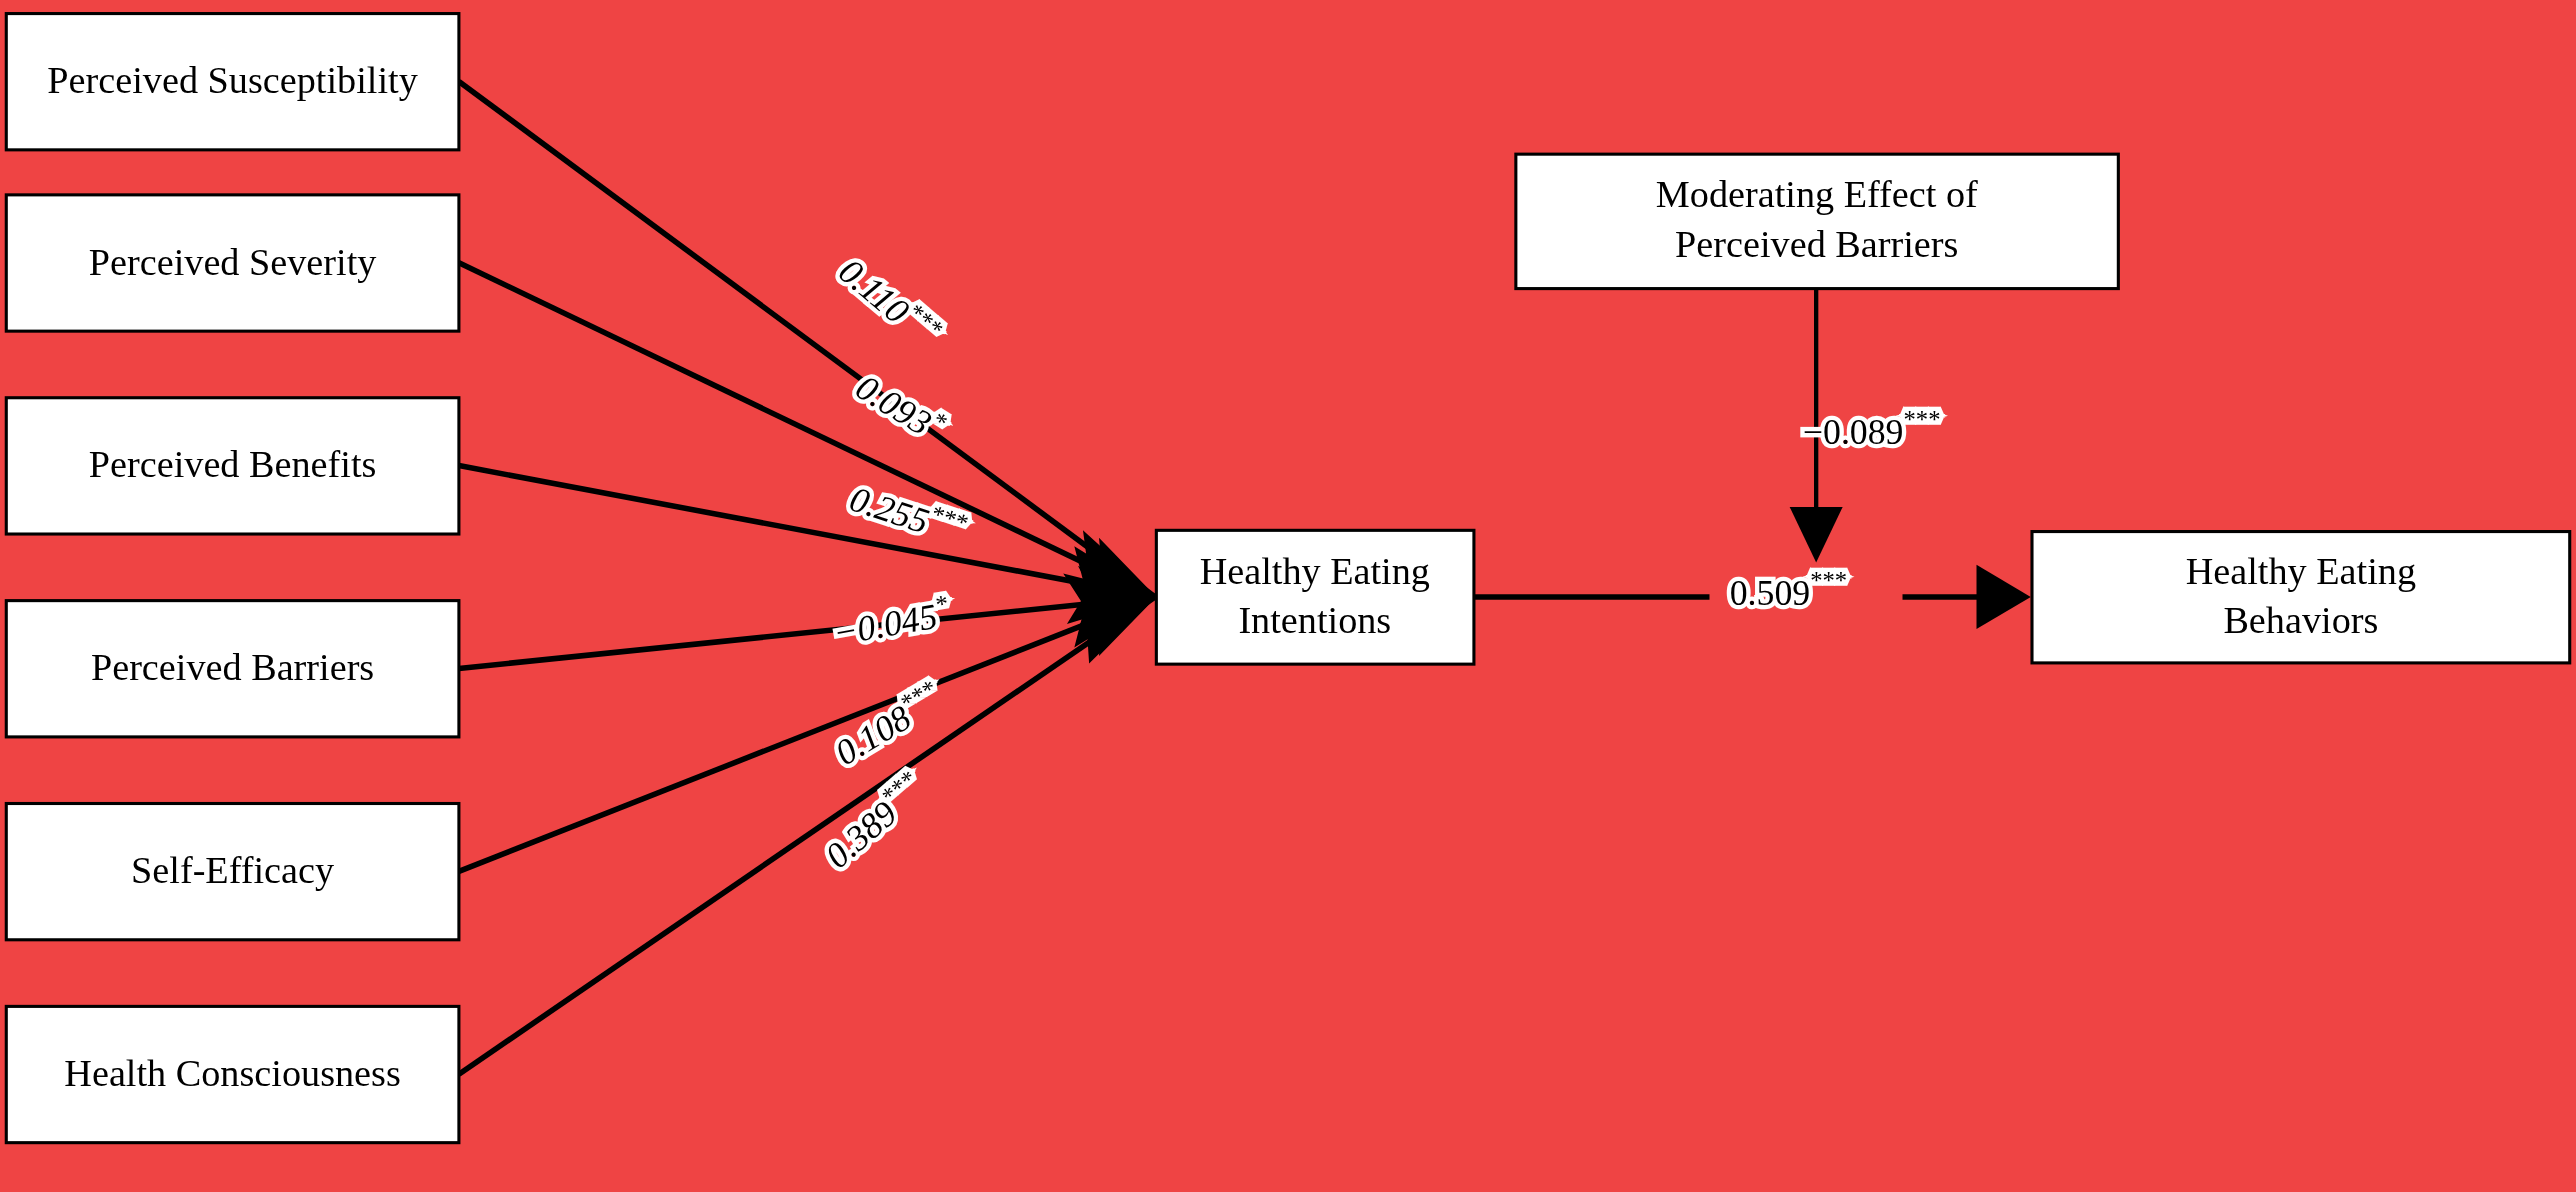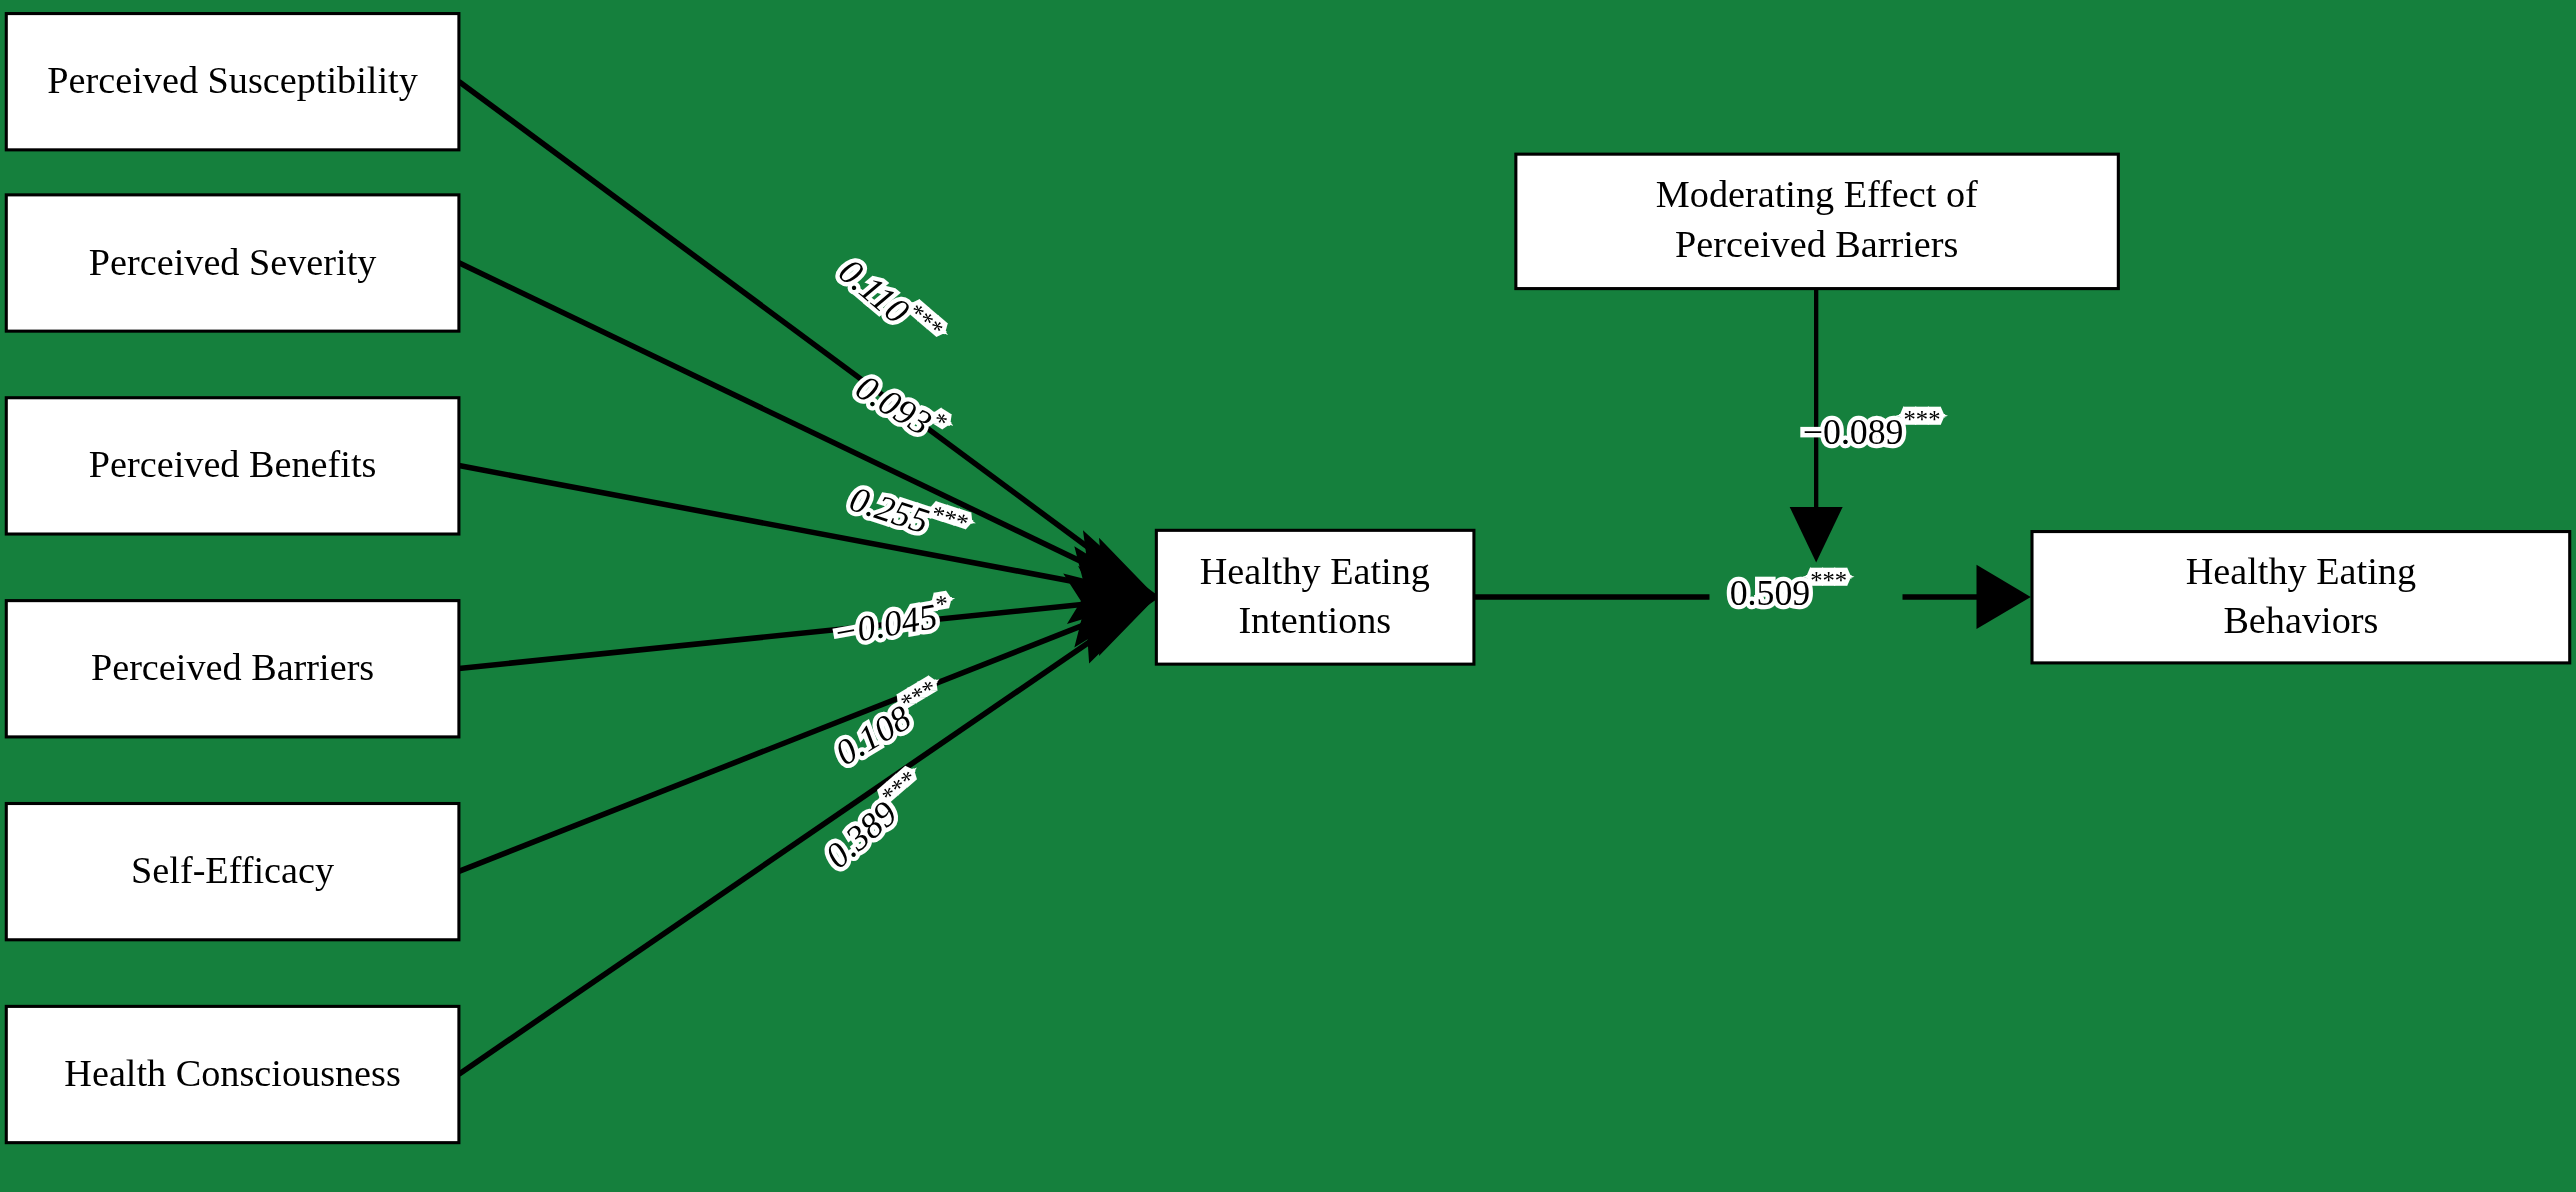--- a/index.html
+++ b/index.html
@@ -4,21 +4,21 @@
 <style>
   html, body {
     margin: 0;
     padding: 0;
     background: #ffffff;
   }
   #diagram-root {
     position: relative;
     width: 2576px;
     height: 1192px;
-    background: #15803d;
+    background: #ef4444;
     font-family: "Liberation Serif", "DejaVu Serif", serif;
     overflow: hidden;
   }
   svg.canvas {
     position: absolute;
     top: 0;
     left: 0;
     width: 2576px;
     height: 1192px;
     display: block;

